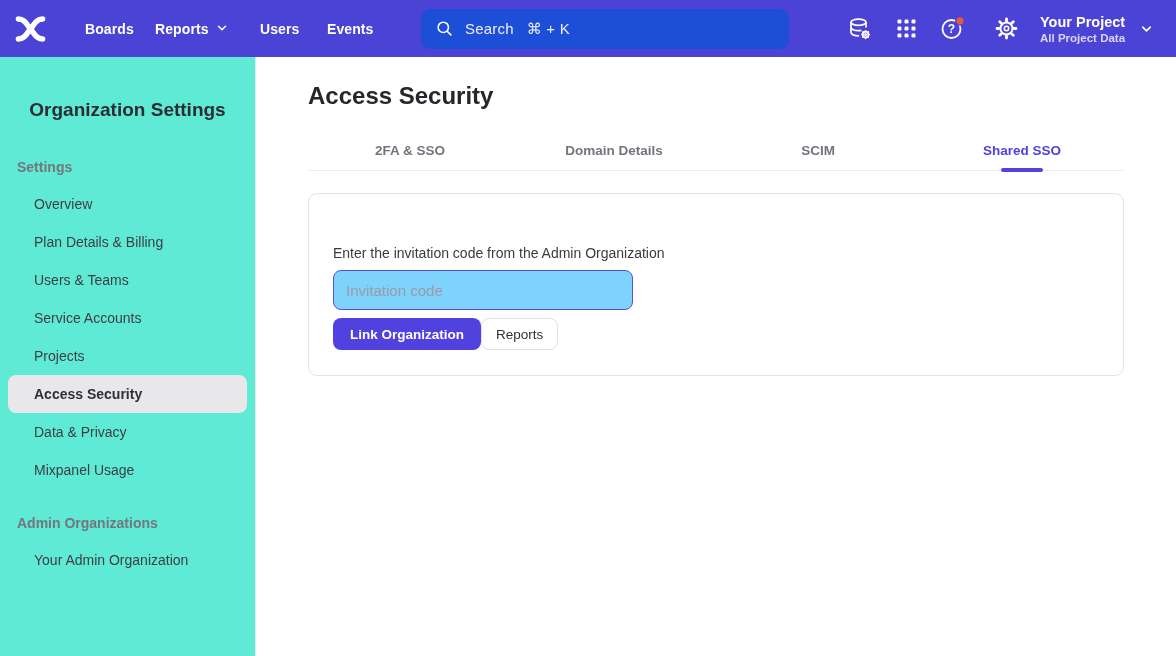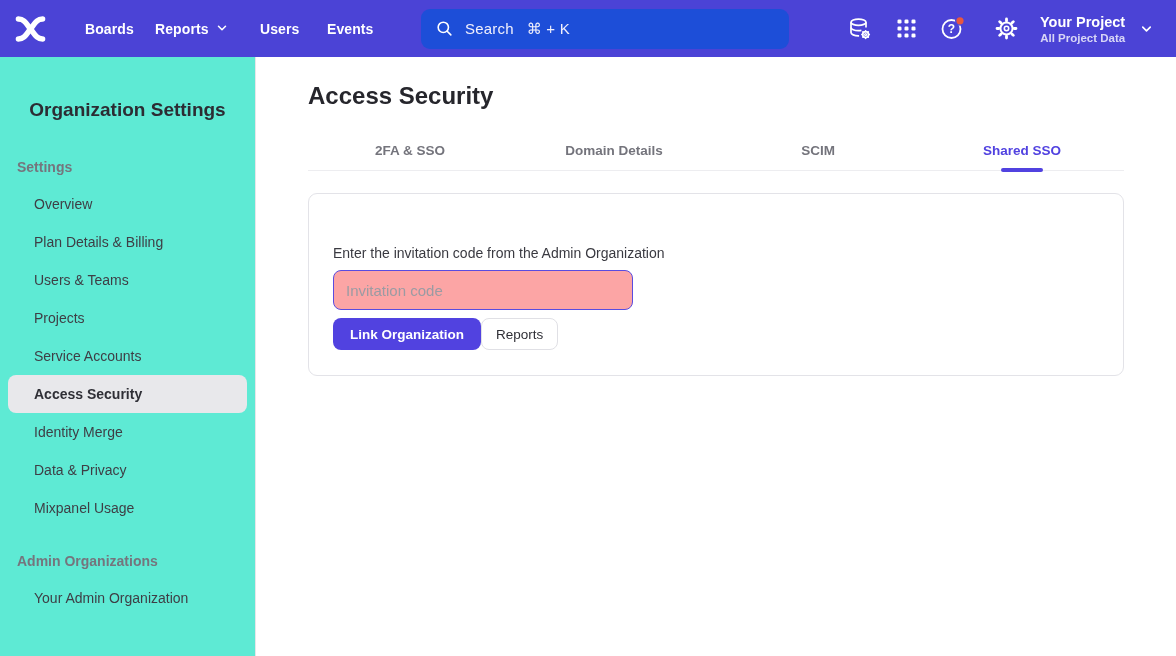--- a/index.html
+++ b/index.html
@@ -55,21 +55,21 @@
     justify-content: center;
     cursor: pointer;
   }
   .project-switch {
     left: 1040px;
     display: flex;
     align-items: center;
     gap: 14px;
     cursor: pointer;
   }
-  .project-text { text-align: right; }
+  .project-text { text-align: center; }
   .project-name {
     color: #ffffff;
     font-size: 14.5px;
     font-weight: 700;
     line-height: 18px;
   }
   .project-sub {
     color: rgba(255,255,255,0.78);
     font-size: 11.5px;
     font-weight: 700;
@@ -188,21 +188,21 @@
     font-size: 14px;
     color: #3a3a41;
     line-height: 18px;
   }
   .invite-input {
     margin-top: 8px;
     width: 300px;
     height: 40px;
     border: 1.5px solid #5a4ce0;
     border-radius: 8px;
-    background: #fca5a5;
+    background: #7dd3fc;
     padding: 0 12px;
     font-family: "Liberation Sans", sans-serif;
     font-size: 15px;
     color: #2c2c33;
     outline: none;
     display: block;
   }
   .invite-input::placeholder { color: #9b9ba3; }
   .btn-row {
     margin-top: 8px;
@@ -337,30 +337,27 @@
       <li class="side-item">
           <span>Overview</span>
         </li>
       <li class="side-item">
           <span>Plan Details &amp; Billing</span>
         </li>
       <li class="side-item">
           <span>Users &amp; Teams</span>
         </li>
       <li class="side-item">
+          <span>Service Accounts</span>
+        </li>
+      <li class="side-item">
           <span>Projects</span>
-        </li>
-      <li class="side-item">
-          <span>Service Accounts</span>
         </li>
       <li class="side-item selected">
           <span>Access Security</span>
-        </li>
-      <li class="side-item">
-          <span>Identity Merge</span>
         </li>
       <li class="side-item">
           <span>Data &amp; Privacy</span>
         </li>
       <li class="side-item">
           <span>Mixpanel Usage</span>
         </li>
     </ul>
 
     <div class="section-label second">Admin Organizations</div>

